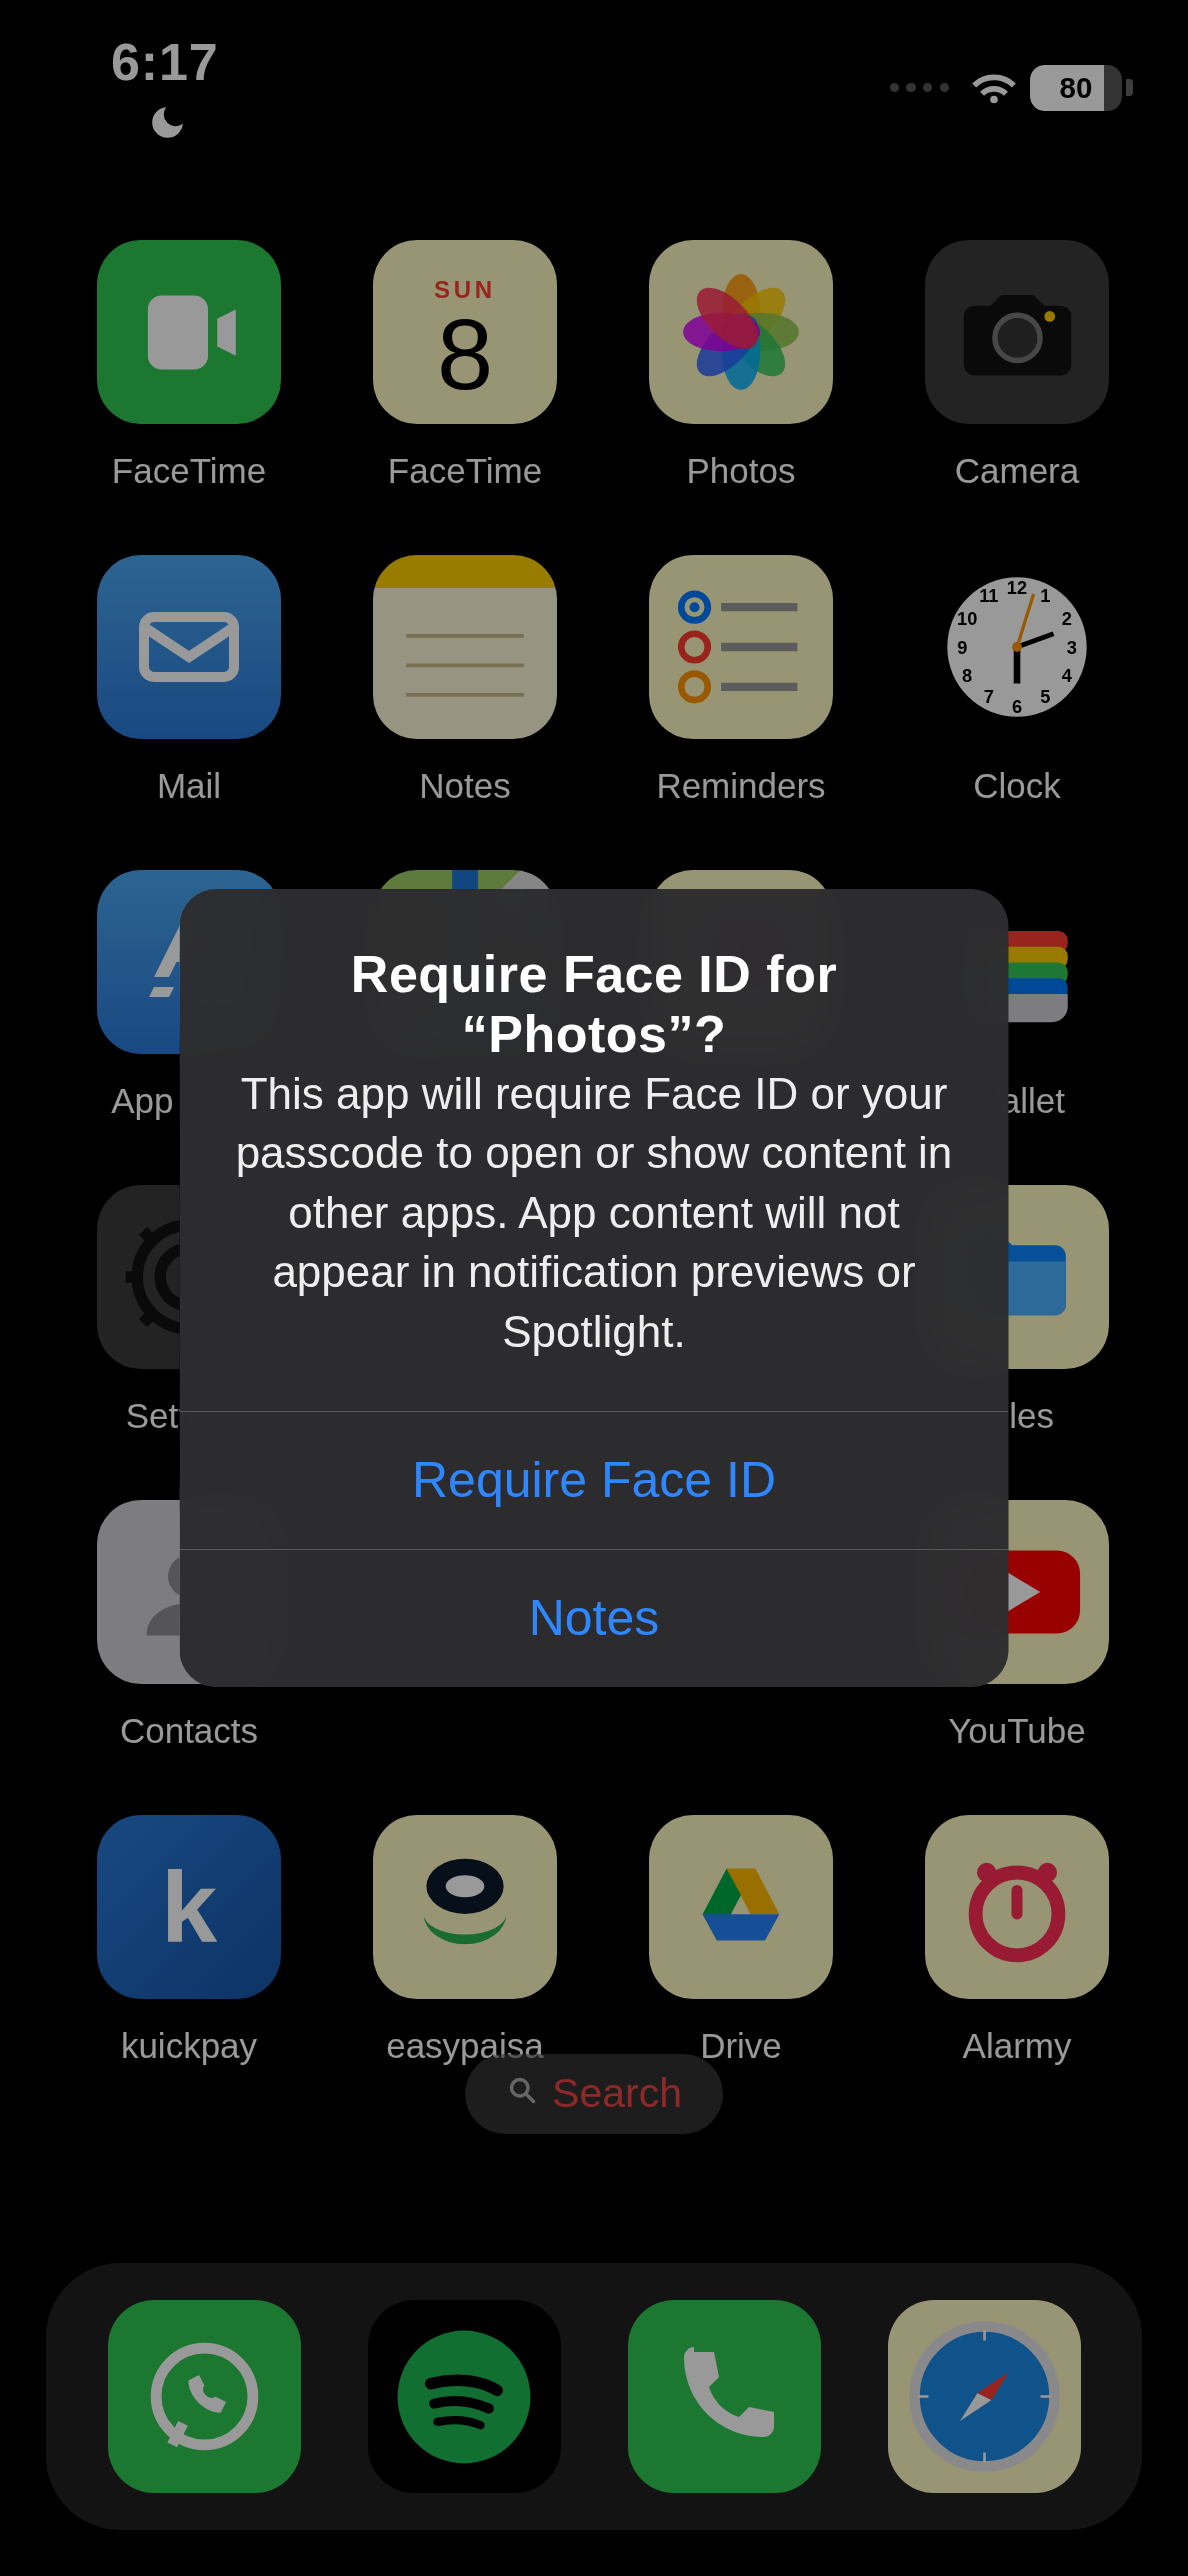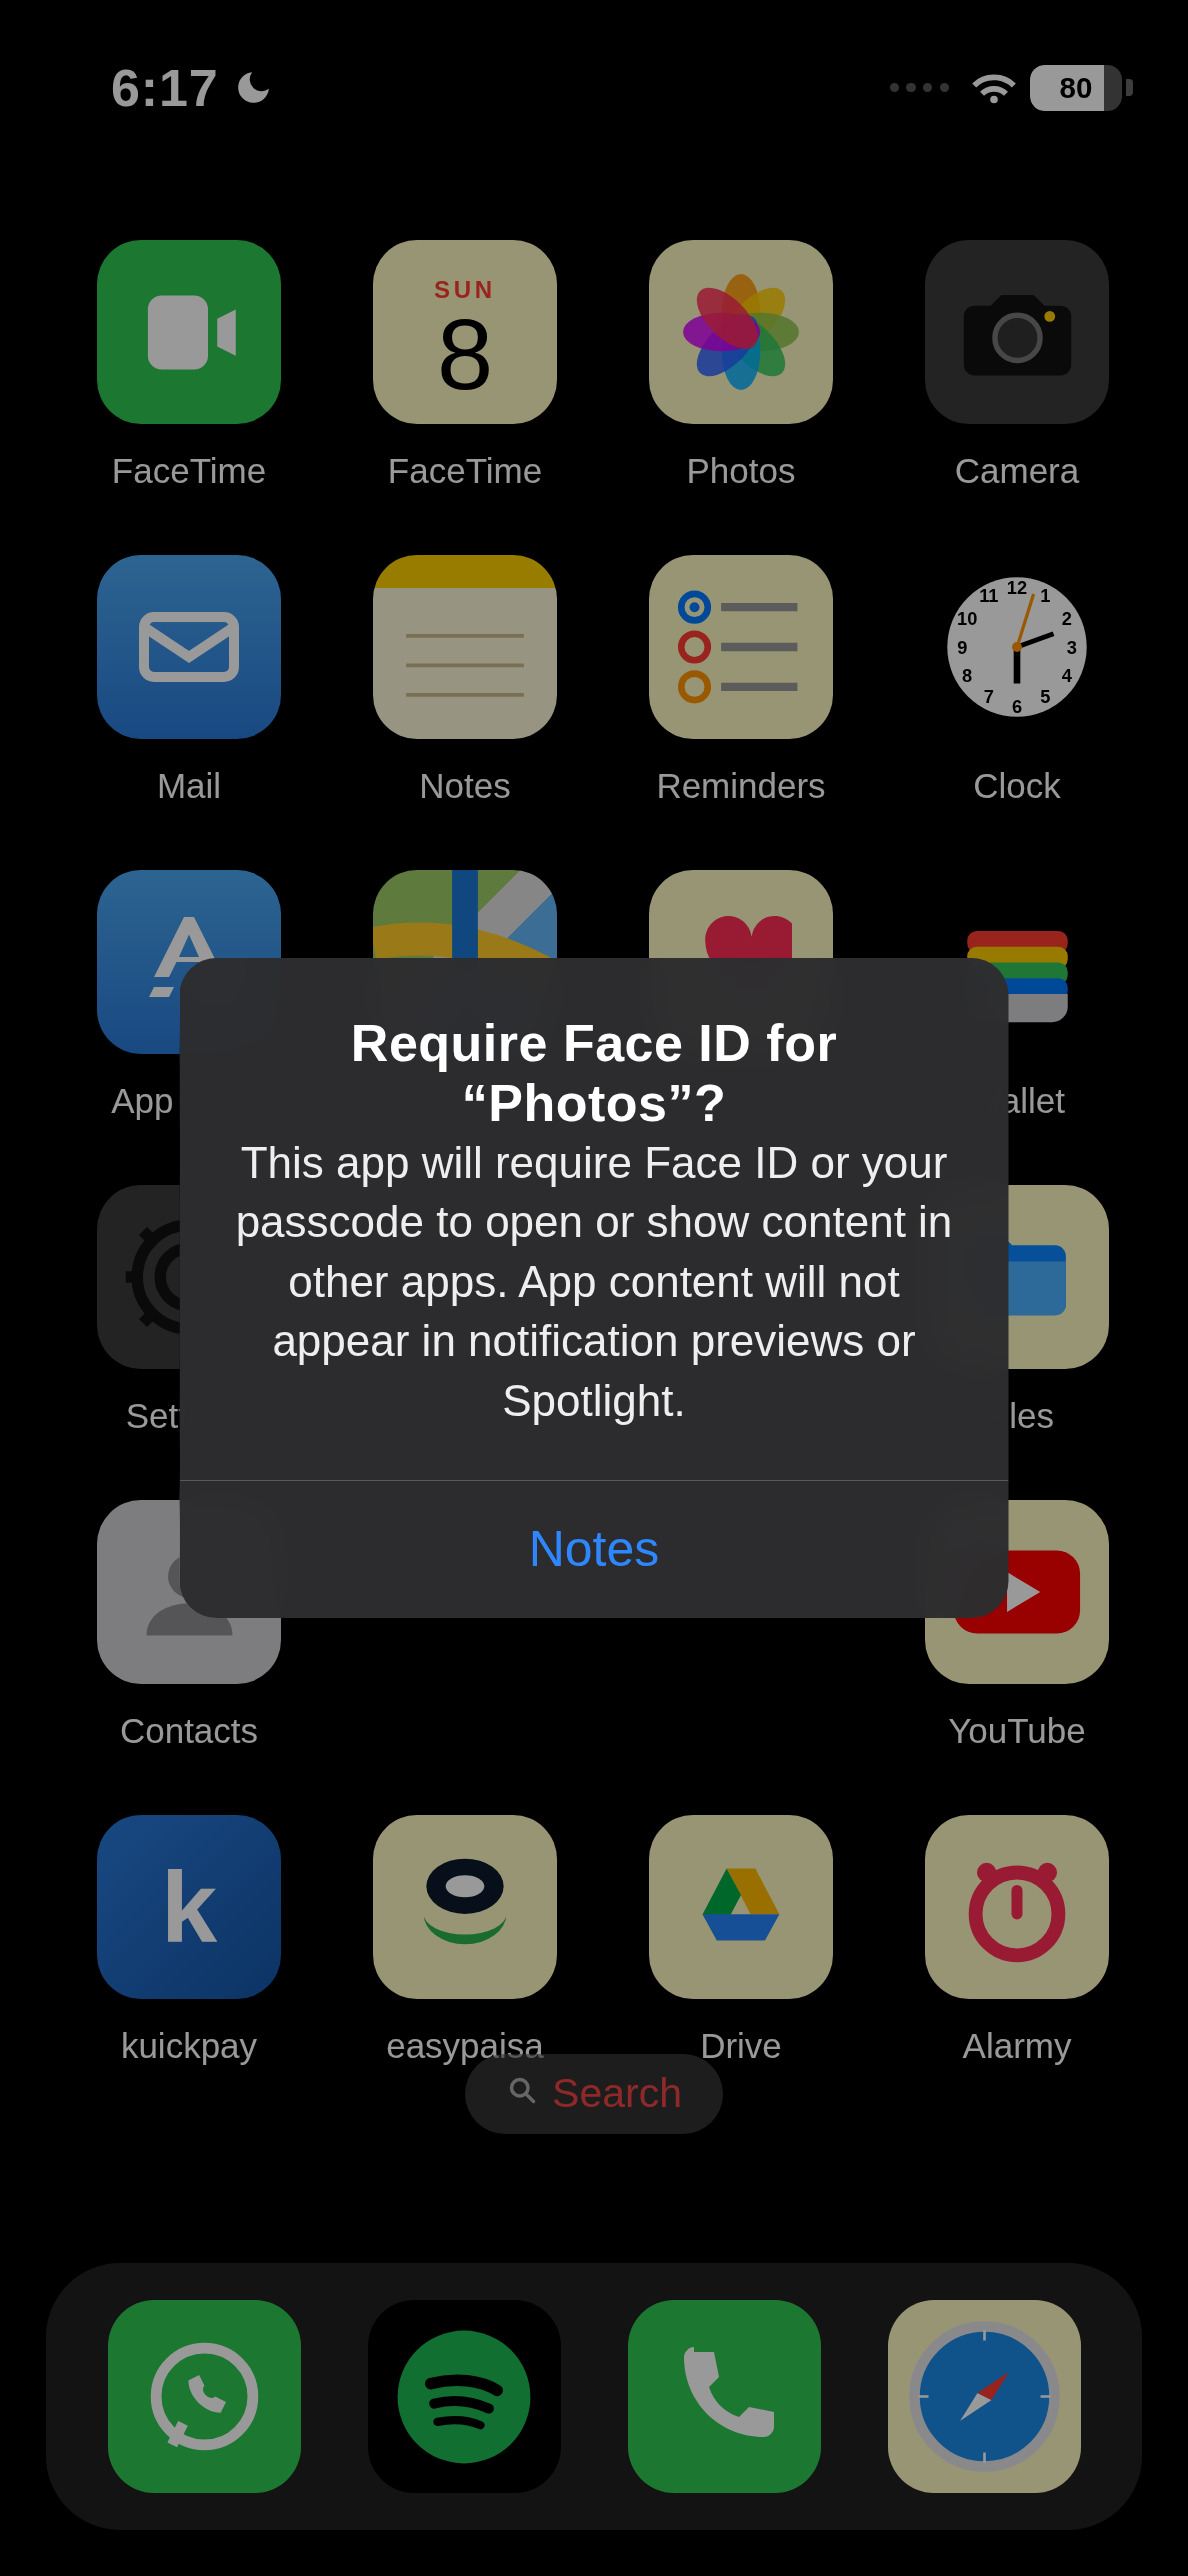--- a/index.html
+++ b/index.html
@@ -1,20 +1,20 @@
 <!DOCTYPE html>
 <html style="font-size:14.7px"><head>
 <meta charset="utf-8">
 <style>
   * { box-sizing: border-box; margin: 0; padding: 0; }
   html, body { width: 1188px; height: 2576px; background: #000; font-family: -apple-system, "Helvetica Neue", Arial, sans-serif; color: #fff; overflow: hidden; }
   .home { position: relative; width: 100%; height: 100%; filter: brightness(0.6); }
   
   .status-bar { position: absolute; top: 46px; left: 0; right: 0; height: 83px; display: flex; justify-content: space-between; align-items: center; padding: 0 55px 0 111px; }
-  .status-left { display:flex; align-items:center; gap:9.2px;}
+  .status-left { display:flex; align-items:center; gap:9.2px;flex-direction:column;}
   .time { font-size: 52px; font-weight: 600; letter-spacing: 0.9px; }
   .moon-icon { width: 41px; height: 41px; display:inline-block; margin-left:5.5px; }
   .status-right { display:flex; align-items:center; gap:13px; }
   .dots { display:flex; gap:7.4px; margin-right:9.2px;}
   .dots span{ width:9.2px; height:9.2px; border-radius:50%; background:#555;}
   .wifi-icon, .battery { display:inline-flex; align-items:center;}
   .battery-shell { width: 92px; height: 46px; border-radius: 14.7px; background:#555; position:relative; overflow:hidden; display:flex; align-items:center; justify-content:center;}
   .battery-fill { position:absolute; left:0; top:0; bottom:0; width:80%; background:#fff; border-radius:14.7px 0 0 14.7px;}
   .battery-text { position:relative; color:#000; font-size:29.5px; font-weight:700;}
   .battery-tip { width:7.4px; height:16.6px; background:#666; border-radius:0 3.7px 3.7px 0; margin-left:3.7px;}
@@ -382,15 +382,16 @@
     </div>
   </div>
 </div>
 
 <div class="scrim"></div>
 <div class="alert">
   <div class="alert-body">
     <div class="alert-title">Require Face ID for “Photos”?</div>
     <div class="alert-msg">This app will require Face ID or your passcode to open or show content in other apps. App content will not appear in notification previews or Spotlight.</div>
   </div>
+  <div class="alert-btn">Require Face ID</div>
   <div class="alert-btn cancel">Notes</div>
 </div>
 
 
 </body></html>

